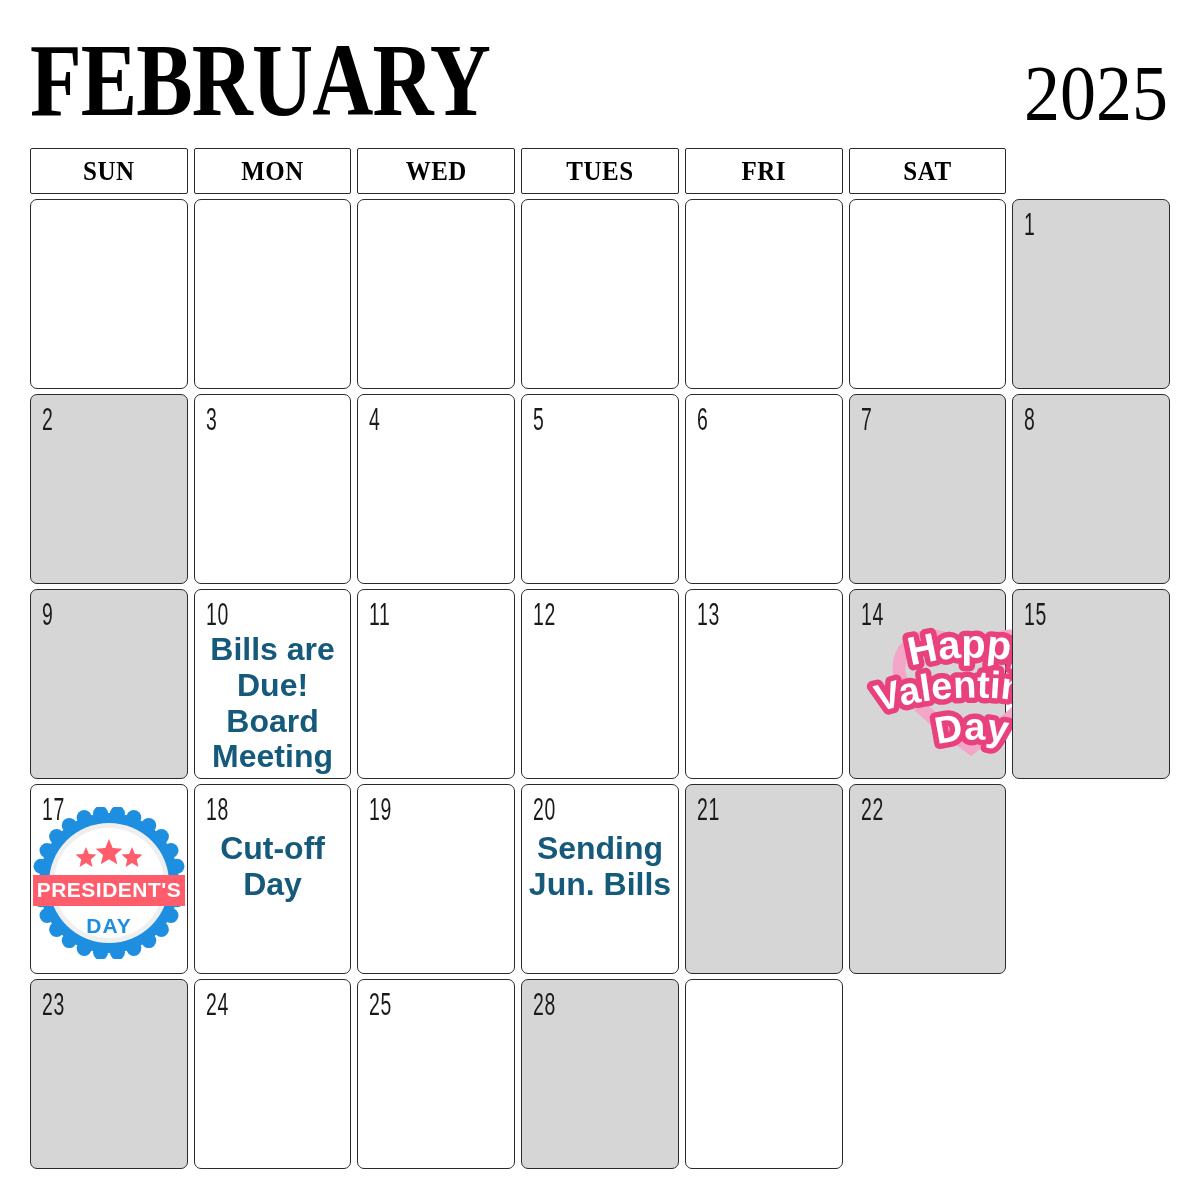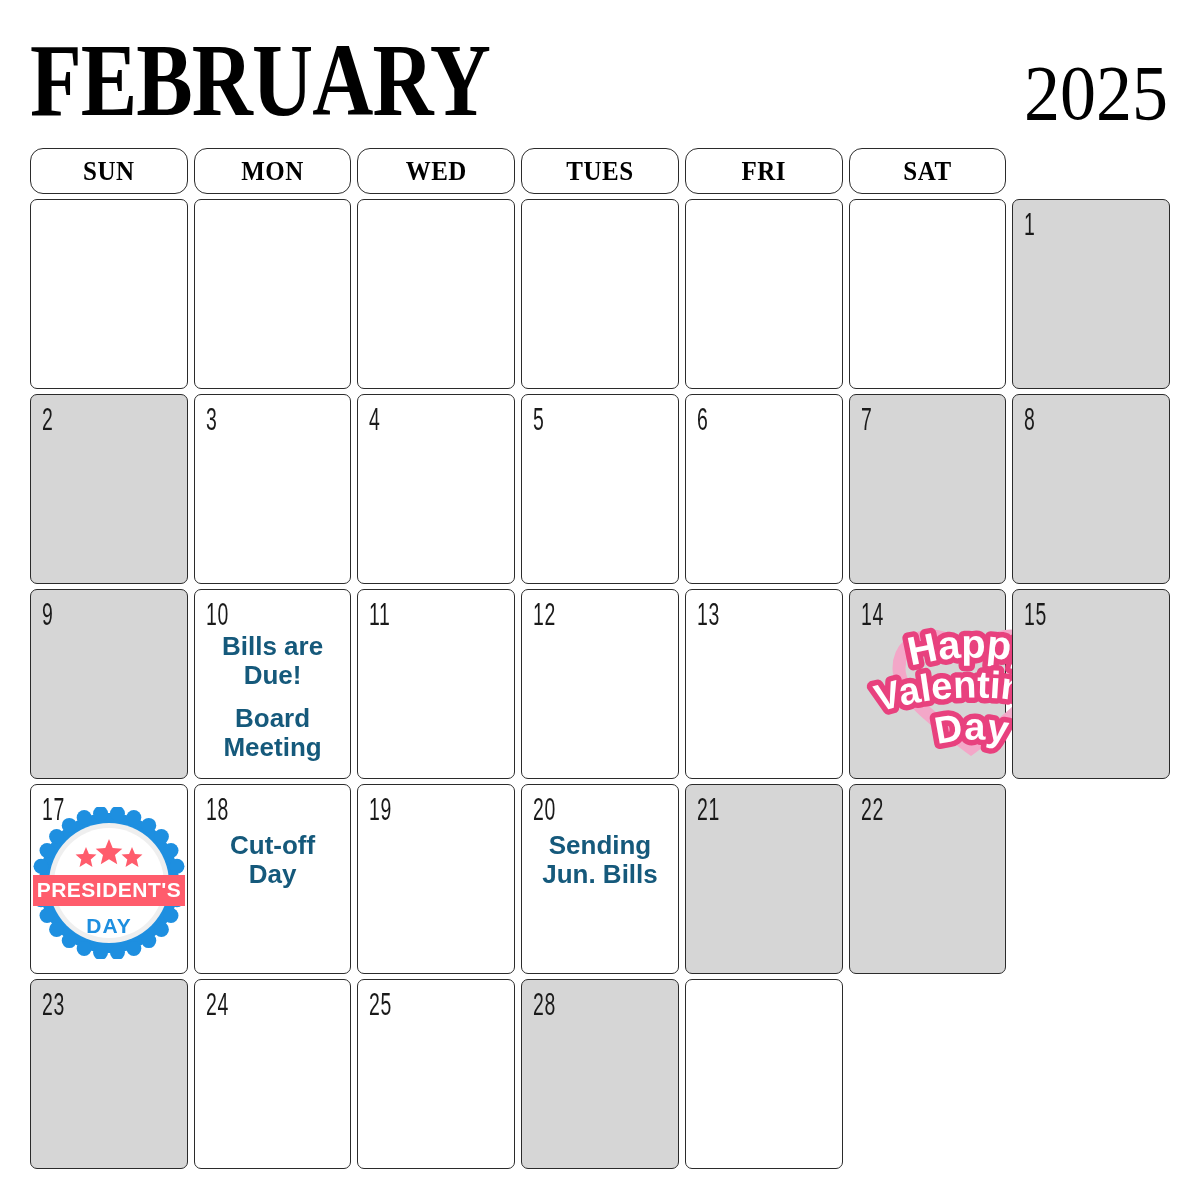--- a/index.html
+++ b/index.html
@@ -63,21 +63,21 @@
   }
   .weekday-row {
     display: grid;
     grid-template-columns: repeat(7, 1fr);
     gap: 6px;
     margin-bottom: 5px;
   }
   .weekday-cell {
     height: 44px;
     border: 1.6px solid #2b2b2b;
-    border-radius: 13px;
+    border-radius: 2px;
     background: #ffffff;
     display: flex;
     align-items: center;
     justify-content: center;
   }
   .weekday-label {
     font-family: "Liberation Serif", "DejaVu Serif", serif;
     font-weight: 700;
     font-size: 25px;
     letter-spacing: 0.5px;
@@ -116,30 +116,30 @@
     letter-spacing: 1px;
   }
   .event-text {
     position: absolute;
     left: 4px;
     right: 4px;
     top: 46px;
     text-align: center;
     font-family: "Liberation Sans", sans-serif;
     font-weight: 700;
-    font-size: 26px;
+    font-size: 32px;
     line-height: 1.12;
     color: #15597b;
     white-space: pre-line;
   }
   .event-text.two-block {
     top: 42px;
   }
   .event-block + .event-block {
-    margin-top: 14px;
+    margin-top: 0;
   }
 
   
   .valentine {
     position: absolute;
     left: 14px;
     top: 28px;
     width: 215px;
     height: 150px;
     pointer-events: none;

